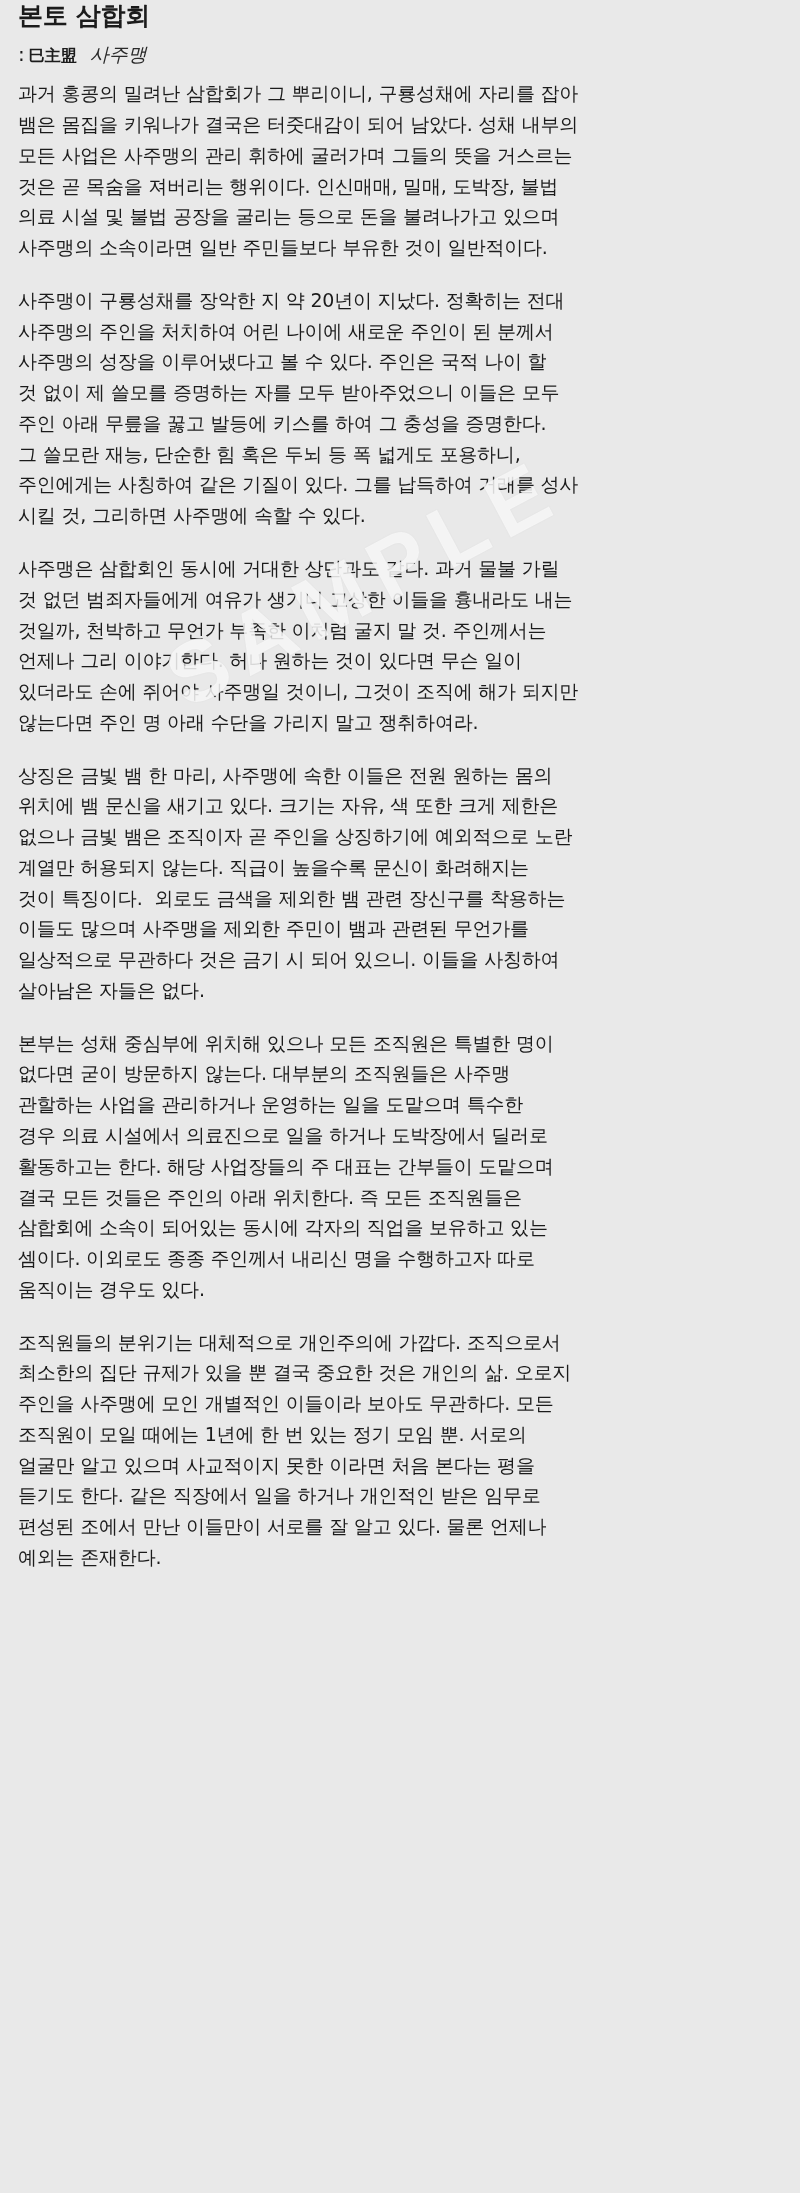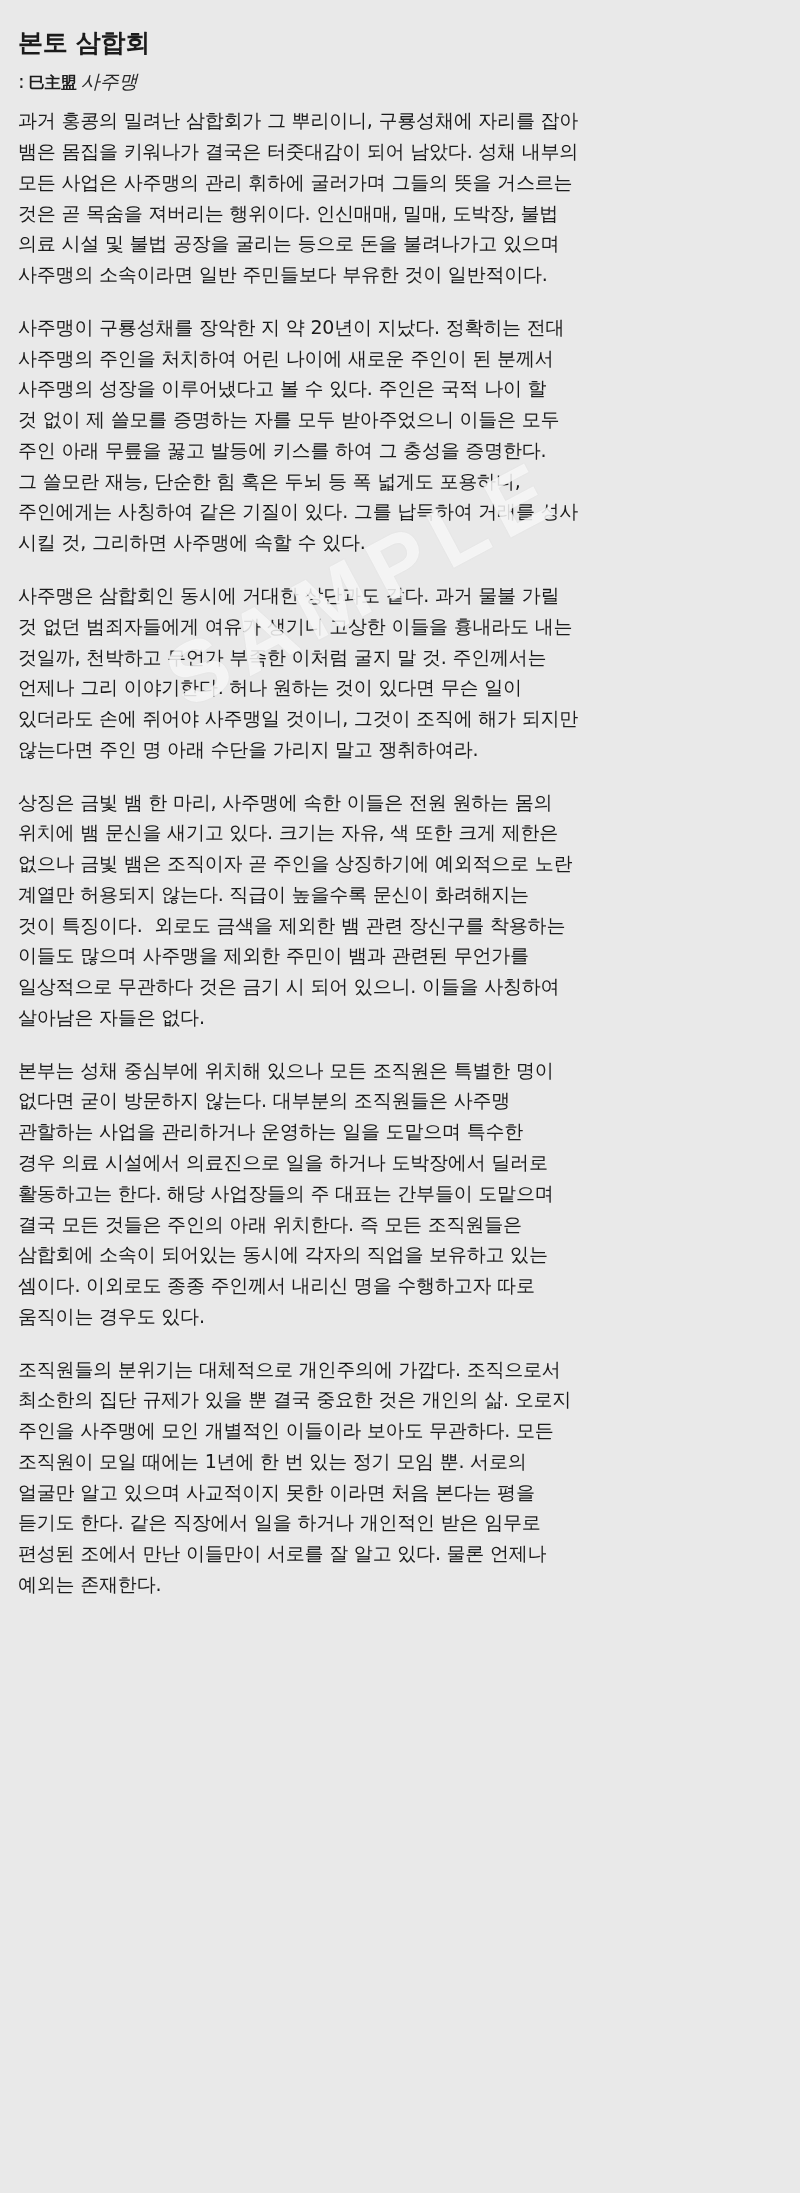--- a/index.html
+++ b/index.html
@@ -10,21 +10,21 @@
     width: 800px;
     min-height: 2193px;
     background: #e9e9e9;
     font-family: "DejaVu Sans", "Liberation Sans", sans-serif;
     color: #1b1b1b;
     position: relative;
     overflow: hidden;
   }
   .page {
     position: relative;
-    padding: 27px 18px 24px 18px;
+    padding: 0 18px 24px 18px;
     box-sizing: border-box;
     width: 652px;
   }
   .doc-title {
     font-size: 25px;
     font-weight: bold;
     line-height: 1.25;
     margin: 0 0 10px 0;
     letter-spacing: -0.3px;
   }
@@ -41,20 +41,21 @@
     font-size: 20px;
   }
   .subtitle-hanja {
     font-size: 16px;
     font-weight: bold;
   }
   .subtitle-alt {
     font-size: 19px;
     font-style: italic;
     color: #2a2a2a;
+    margin-left: 9px;
   }
   .para {
     font-size: 19px;
     line-height: 1.62;
     margin: 0 0 22px 0;
     letter-spacing: -0.2px;
     word-break: keep-all;
     white-space: pre-wrap;
   }
   .para:last-child {

